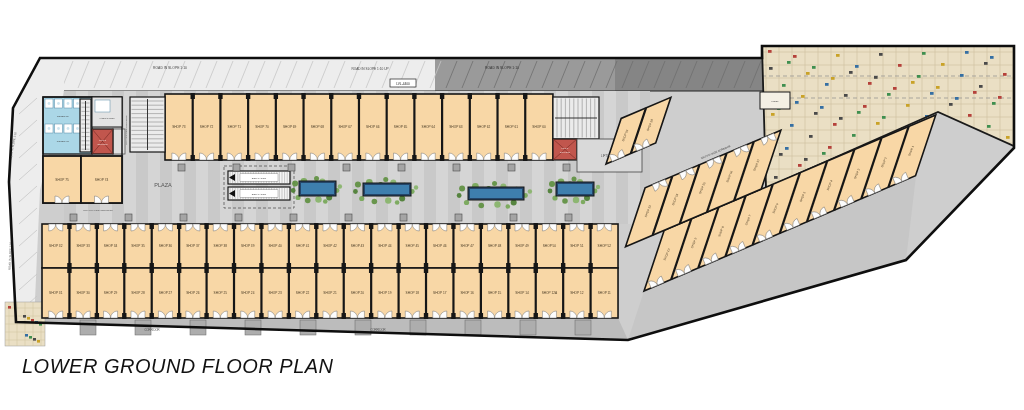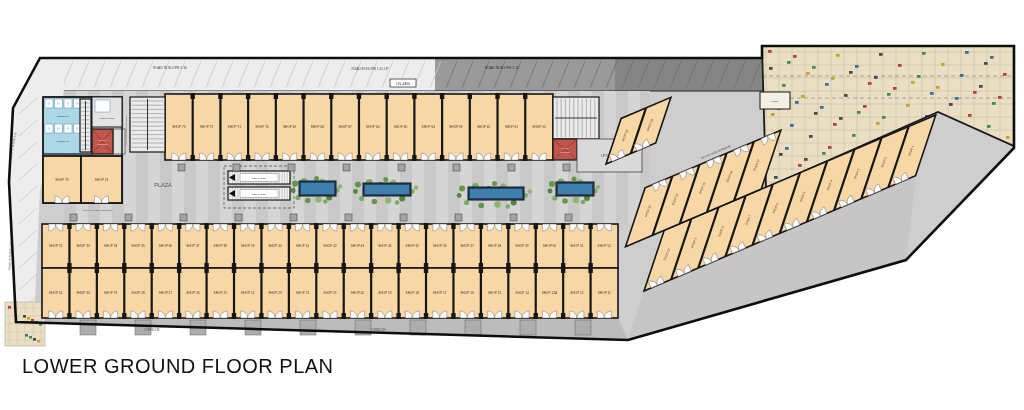--- a/index.html
+++ b/index.html
@@ -1,20 +1,20 @@
 <!DOCTYPE html>
 <html><head>
 <meta charset="utf-8">
 <style>
   html,body{margin:0;padding:0;background:#ffffff;}
   #stage{position:relative;width:1024px;height:410px;background:#fff;overflow:hidden;
          font-family:"Liberation Sans",sans-serif;}
   #plan{position:absolute;left:0;top:0;}
   #title{position:absolute;left:22px;top:355px;font-size:20px;letter-spacing:.5px;
-         color:#111;font-family:"Liberation Sans",sans-serif;}
+         color:#111;font-family:"Liberation Sans",sans-serif;font-style:italic;}
   svg text{font-family:"Liberation Sans",sans-serif;}
 </style>
 </head>
 <body>
 
 <div id="stage">
   <svg id="plan" width="1024" height="410" viewBox="0 0 1024 410">
       <defs>
         <clipPath id="parkClip">
           <polygon points="762,46 1014,46 1014,146 938,112 766,188"></polygon>

